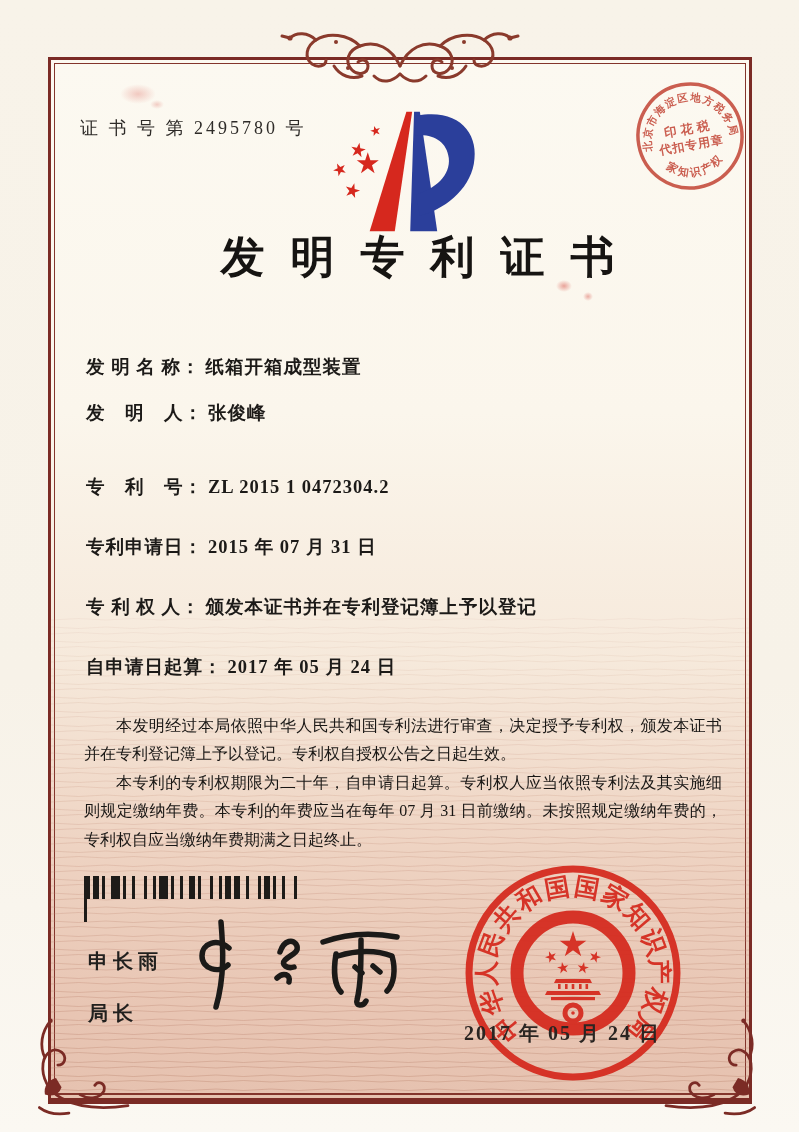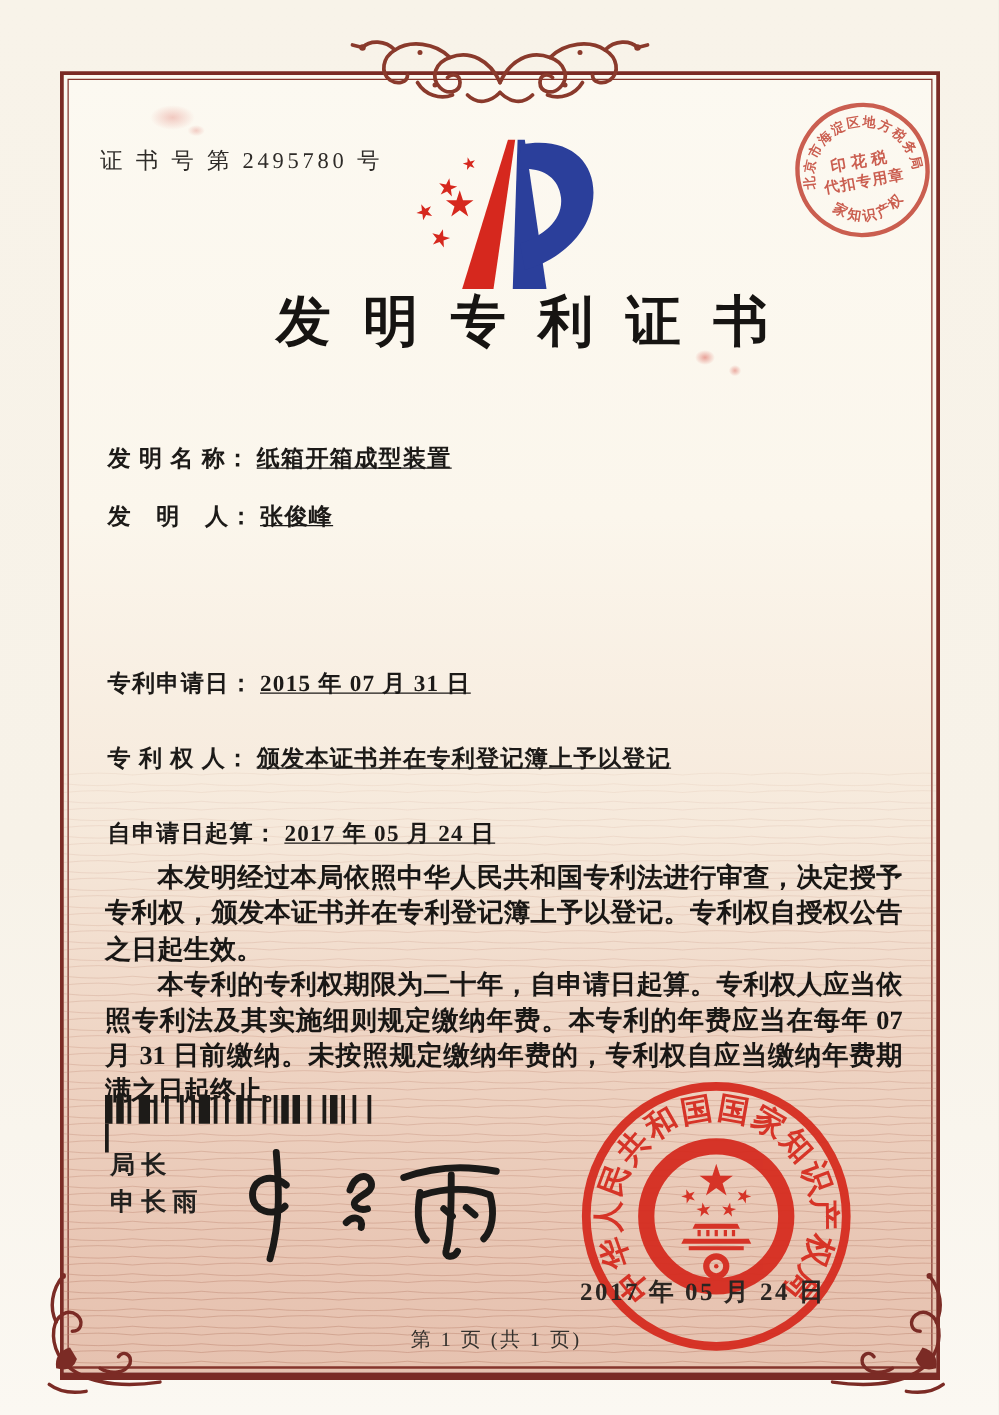--- a/index.html
+++ b/index.html
@@ -14,23 +14,23 @@
          border:1px solid #84352c;border-bottom-width:2px;pointer-events:none;}
   .waves{position:absolute;left:51px;top:60px;z-index:1;pointer-events:none;}
   .orn{position:absolute;z-index:3;}
   
   .cert-no{position:absolute;left:80px;top:116px;z-index:3;font-size:18px;letter-spacing:3px;color:#2e2b28;}
   .logo{position:absolute;left:325px;top:104px;z-index:3;}
   .title{position:absolute;left:0;top:228px;width:100%;z-index:3;text-align:center;
          font-size:44px;font-weight:700;letter-spacing:26px;padding-left:26px;box-sizing:border-box;color:#161412;}
   .field{position:absolute;left:86px;z-index:3;font-size:18.5px;color:#1c1a18;font-weight:600;white-space:nowrap;}
   .field .lab{letter-spacing:1px;}
-  .field .val{margin-left:6px;letter-spacing:1px;text-decoration:underline;}
-  .paras{position:absolute;left:84px;top:688px;width:638px;z-index:3;font-size:21px;
-         line-height:28.4px;color:#191715;font-weight:700;}
+  .field .val{margin-left:6px;letter-spacing:1px;}
+  .paras{position:absolute;left:84px;top:712px;width:638px;z-index:3;font-size:16px;
+         line-height:28.4px;color:#191715;font-weight:400;}
   .paras p{margin:0;text-indent:2em;text-align:justify;}
   .barcode{position:absolute;left:84px;top:876px;width:220px;height:23px;z-index:3;font-size:0;}
   .barcode i{display:inline-block;height:100%;}
   .director{position:absolute;left:88px;z-index:3;font-size:20px;letter-spacing:5px;color:#21201e;font-weight:600;}
   .sig{position:absolute;left:185px;top:912px;z-index:3;}
   .seal{position:absolute;left:456px;top:856px;z-index:4;opacity:.93;}
   .seal-date{position:absolute;left:464px;top:1020px;z-index:5;font-size:20px;letter-spacing:2px;color:#2a2522;font-weight:600;}
   .tax-stamp{position:absolute;left:630px;top:76px;z-index:4;transform:rotate(-10deg);opacity:.88;}
   .footer{position:absolute;left:48px;top:1062px;width:698px;z-index:3;text-align:center;
           font-size:16px;letter-spacing:2px;color:#33302c;}
@@ -181,38 +181,41 @@
   </svg>
 
   <div class="title">发明专利证书</div>
 
   <div class="field" style="top:354px">
     <span class="lab">发 明 名 称</span><span class="colon">：</span><span class="val">纸箱开箱成型装置</span>
   </div>
   <div class="field" style="top:400px">
     <span class="lab">发　明　人</span><span class="colon">：</span><span class="val">张俊峰</span>
   </div>
+  <div class="field" style="top:474px">
+    <span class="lab">专　利　号</span><span class="colon">：</span><span class="val">ZL 2015 1 0472304.2</span>
+  </div>
   <div class="field" style="top:534px">
     <span class="lab">专利申请日</span><span class="colon">：</span><span class="val">2015 年 07 月 31 日</span>
   </div>
   <div class="field" style="top:594px">
     <span class="lab">专 利 权 人</span><span class="colon">：</span><span class="val">颁发本证书并在专利登记簿上予以登记</span>
   </div>
   <div class="field" style="top:654px">
     <span class="lab">自申请日起算</span><span class="colon">：</span><span class="val">2017 年 05 月 24 日</span>
   </div>
 
   <div class="paras">
     <p>本发明经过本局依照中华人民共和国专利法进行审查，决定授予专利权，颁发本证书并在专利登记簿上予以登记。专利权自授权公告之日起生效。</p>
     <p>本专利的专利权期限为二十年，自申请日起算。专利权人应当依照专利法及其实施细则规定缴纳年费。本专利的年费应当在每年 07 月 31 日前缴纳。未按照规定缴纳年费的，专利权自应当缴纳年费期满之日起终止。</p>
   </div>
 
   <div class="barcode" id="barcode"><i style="width: 6px; background: rgb(29, 27, 24);"></i><i style="width: 3px; background: transparent;"></i><i style="width: 6px; background: rgb(29, 27, 24);"></i><i style="width: 3px; background: transparent;"></i><i style="width: 3px; background: rgb(29, 27, 24);"></i><i style="width: 6px; background: transparent;"></i><i style="width: 9px; background: rgb(29, 27, 24);"></i><i style="width: 3px; background: transparent;"></i><i style="width: 3px; background: rgb(29, 27, 24);"></i><i style="width: 6px; background: transparent;"></i><i style="width: 3px; background: rgb(29, 27, 24);"></i><i style="width: 9px; background: transparent;"></i><i style="width: 3px; background: rgb(29, 27, 24);"></i><i style="width: 6px; background: transparent;"></i><i style="width: 3px; background: rgb(29, 27, 24);"></i><i style="width: 3px; background: transparent;"></i><i style="width: 9px; background: rgb(29, 27, 24);"></i><i style="width: 3px; background: transparent;"></i><i style="width: 3px; background: rgb(29, 27, 24);"></i><i style="width: 6px; background: transparent;"></i><i style="width: 3px; background: rgb(29, 27, 24);"></i><i style="width: 6px; background: transparent;"></i><i style="width: 6px; background: rgb(29, 27, 24);"></i><i style="width: 3px; background: transparent;"></i><i style="width: 3px; background: rgb(29, 27, 24);"></i><i style="width: 9px; background: transparent;"></i><i style="width: 3px; background: rgb(29, 27, 24);"></i><i style="width: 6px; background: transparent;"></i><i style="width: 3px; background: rgb(29, 27, 24);"></i><i style="width: 3px; background: transparent;"></i><i style="width: 6px; background: rgb(29, 27, 24);"></i><i style="width: 3px; background: transparent;"></i><i style="width: 6px; background: rgb(29, 27, 24);"></i><i style="width: 6px; background: transparent;"></i><i style="width: 3px; background: rgb(29, 27, 24);"></i><i style="width: 9px; background: transparent;"></i><i style="width: 3px; background: rgb(29, 27, 24);"></i><i style="width: 3px; background: transparent;"></i><i style="width: 6px; background: rgb(29, 27, 24);"></i><i style="width: 3px; background: transparent;"></i><i style="width: 3px; background: rgb(29, 27, 24);"></i><i style="width: 6px; background: transparent;"></i><i style="width: 3px; background: rgb(29, 27, 24);"></i><i style="width: 9px; background: transparent;"></i><i style="width: 3px; background: rgb(29, 27, 24);"></i><i style="width: 6px; background: transparent;"></i><i style="width: 3px; background: rgb(29, 27, 24);"></i></div>
 
-  <div class="director" style="top:918px">局长</div>
+  <div class="director" style="top:1000px">局长</div>
   <div class="director" style="top:948px">申长雨</div>
 
   <svg class="sig" width="235" height="105" viewBox="0 0 235 105">
     <g stroke="#1b1a18" stroke-width="5.5" fill="none" stroke-linecap="round" stroke-linejoin="round">
       <path d="M44,36 C32,26 17,31 17,44 C17,57 34,62 43,53"></path>
       <path d="M36,10 C38,34 40,64 31,95"></path>
       <path d="M95,40 C99,28 109,26 112,34 C114,41 105,43 100,48 C95,53 103,57 109,55"></path>
       <path d="M92,66 C98,60 106,62 104,70"></path>
       <path d="M138,30 C160,22 186,20 212,25"></path>
       <path d="M176,28 C176,50 176,72 172,88 C170,94 178,95 181,89"></path>
@@ -261,15 +264,14 @@
     <text font-size="10.5" font-weight="bold" fill="#c4493a" letter-spacing="1.5" font-family="'Liberation Serif',serif">
       <textPath href="#tsTop" startOffset="50%" text-anchor="middle">北京市海淀区地方税务局</textPath>
     </text>
     <text x="0" y="-3" text-anchor="middle" font-size="12.5" font-weight="bold" fill="#c4493a" letter-spacing="4">印花税</text>
     <text x="0" y="13" text-anchor="middle" font-size="12" font-weight="bold" fill="#c4493a" letter-spacing="1">代扣专用章</text>
     <text font-size="11" font-weight="bold" fill="#c4493a" letter-spacing="2" font-family="'Liberation Serif',serif">
       <textPath href="#tsBot" startOffset="50%" text-anchor="middle">国家知识产权局</textPath>
     </text>
   </svg>
 
-  <div class="footer">第 1 页 (共 1 页)</div>
 
 </div>
 
 </body></html>

